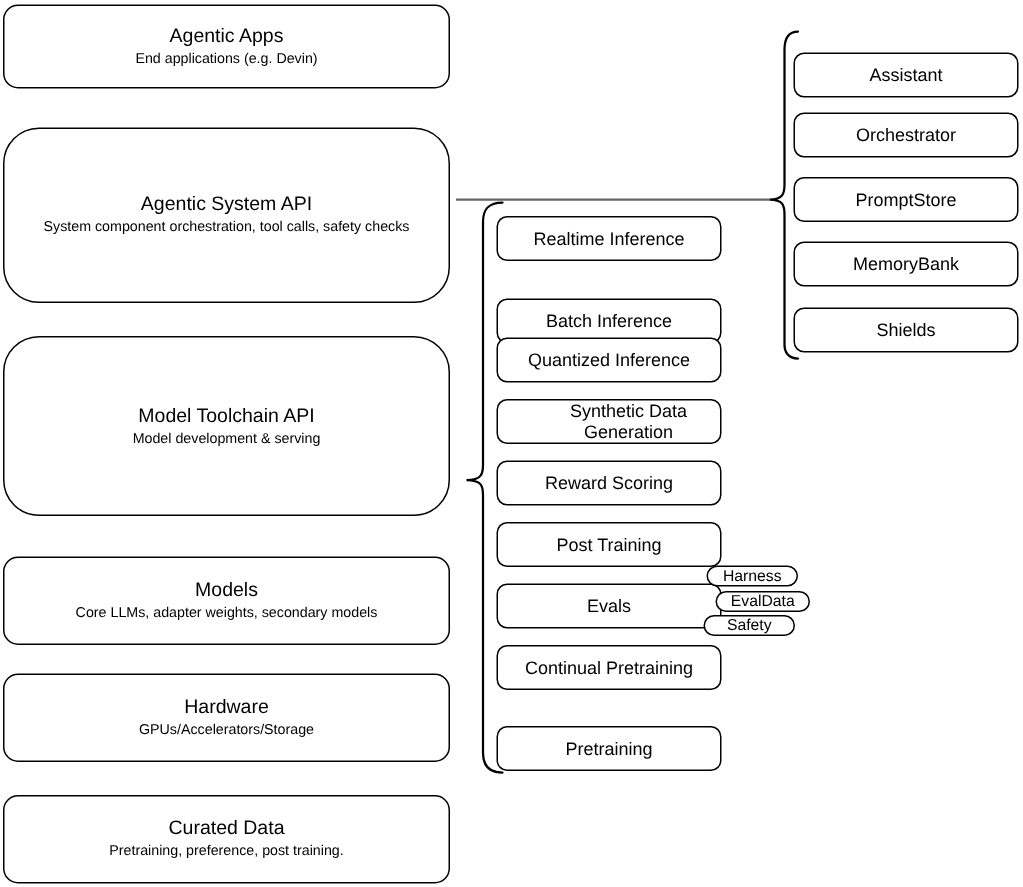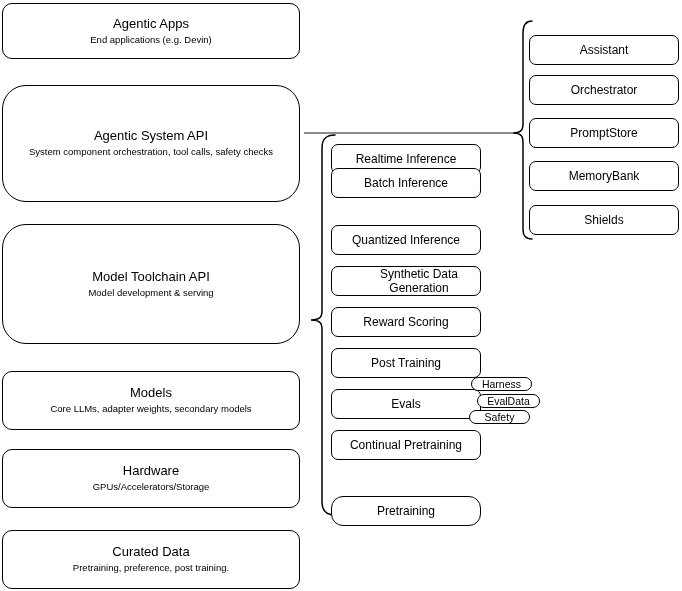--- a/index.html
+++ b/index.html
@@ -95,42 +95,42 @@
   </div>
 
   <div class="node layer-box r-small" style="top:530px; height:59px;">
     <div class="title">Curated Data</div>
     <div class="subtitle">Pretraining, preference, post training.</div>
   </div>
 
   <div class="node mid-box" style="top:144px;">
     <span>Realtime Inference</span>
   </div>
-  <div class="node mid-box" style="top:168px;">
+  <div class="node mid-box" style="top:199px;">
     <span>Batch Inference</span>
   </div>
   <div class="node mid-box" style="top:225px;">
     <span>Quantized Inference</span>
   </div>
   <div class="node mid-box" style="top:266px;padding-left:26px;">
     <span>Synthetic Data Generation</span>
   </div>
   <div class="node mid-box" style="top:307px;">
     <span>Reward Scoring</span>
   </div>
   <div class="node mid-box" style="top:348px;">
     <span>Post Training</span>
   </div>
   <div class="node mid-box" style="top:389px;">
     <span>Evals</span>
   </div>
   <div class="node mid-box" style="top:430px;">
     <span>Continual Pretraining</span>
   </div>
-  <div class="node mid-box" style="top:496px;border-radius:12px;">
+  <div class="node mid-box" style="top:484px;">
     <span>Pretraining</span>
   </div>
 
   <div class="pill" style="left:471px; top:377px; width:61px; height:14px;">
     <span>Harness</span>
   </div>
   <div class="pill" style="left:477px; top:394px; width:63px; height:14px;">
     <span>EvalData</span>
   </div>
   <div class="pill" style="left:469px; top:410px; width:61px; height:14px;">

